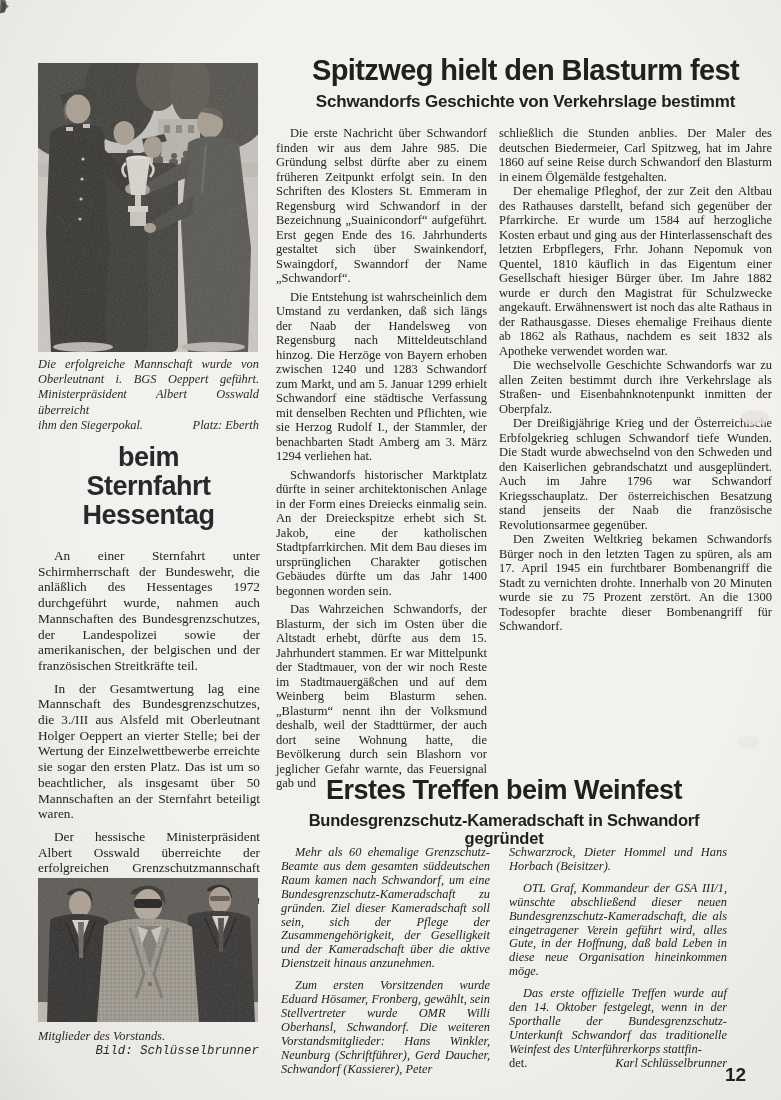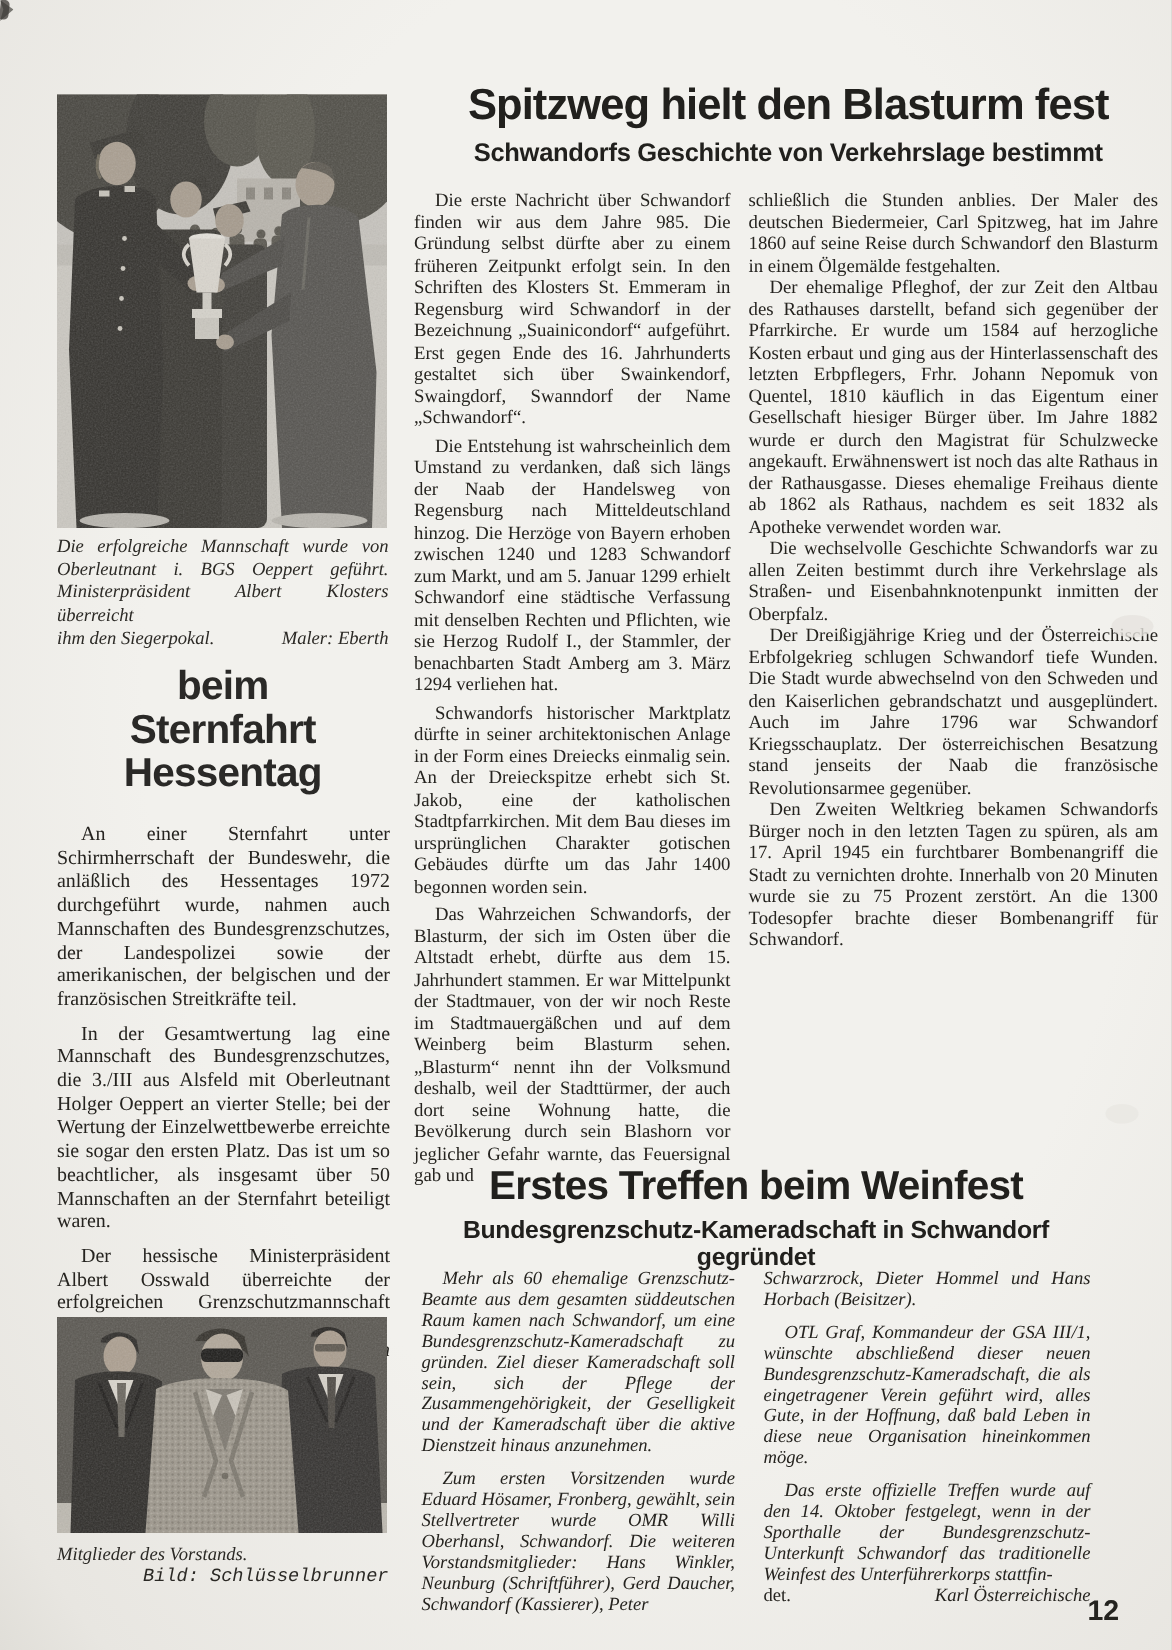--- a/index.html
+++ b/index.html
@@ -158,24 +158,24 @@
       <rect x="90" y="143" width="20" height="6" fill="#d5d2ca"></rect>
       <rect x="92" y="149" width="16" height="14" fill="#c9c6be"></rect>
 
       <ellipse cx="45" cy="284" rx="30" ry="5" fill="#b8b5ae"></ellipse>
       <ellipse cx="175" cy="284" rx="32" ry="5" fill="#b8b5ae"></ellipse>
       <rect width="220" height="289" filter="url(#grain)"></rect>
     </svg>
   </figure>
 
   <div class="caption caption1">
-    <span>Die erfolgreiche Mannschaft wurde von Oberleutnant i. BGS Oeppert geführt. Ministerpräsident Albert Klosters überreicht</span>
+    <span>Die erfolgreiche Mannschaft wurde von Oberleutnant i. BGS Oeppert geführt. Ministerpräsident Albert Osswald überreicht</span>
     <div class="flexline">
       <span>ihm den Siegerpokal.</span>
-      <span>Maler: Eberth</span>
+      <span>Platz: Eberth</span>
     </div>
   </div>
 
   <h2 class="stern-headline">
     <span>beim</span>
     <span>Sternfahrt</span>
     <span>Hessentag</span>
   </h2>
 
   <div class="stern-body">
@@ -259,21 +259,21 @@
     <div class="wcol1">
       <p>Mehr als 60 ehemalige Grenzschutz-Beamte aus dem gesamten süddeutschen Raum kamen nach Schwandorf, um eine Bundesgrenzschutz-Kameradschaft zu gründen. Ziel dieser Kameradschaft soll sein, sich der Pflege der Zusammengehörigkeit, der Geselligkeit und der Kameradschaft über die aktive Dienstzeit hinaus anzunehmen.</p>
       <p>Zum ersten Vorsitzenden wurde Eduard Hösamer, Fronberg, gewählt, sein Stellvertreter wurde OMR Willi Oberhansl, Schwandorf. Die weiteren Vorstandsmitglieder: Hans Winkler, Neunburg (Schriftführer), Gerd Daucher, Schwandorf (Kassierer), Peter</p>
     </div>
     <div class="wcol2">
       <p class="cont">Schwarzrock, Dieter Hommel und Hans Horbach (Beisitzer).</p>
       <p>OTL Graf, Kommandeur der GSA III/1, wünschte abschließend dieser neuen Bundesgrenzschutz-Kameradschaft, die als eingetragener Verein geführt wird, alles Gute, in der Hoffnung, daß bald Leben in diese neue Organisation hineinkommen möge.</p>
       <p class="nogap">Das erste offizielle Treffen wurde auf den 14. Oktober festgelegt, wenn in der Sporthalle der Bundesgrenzschutz-Unterkunft Schwandorf das traditionelle Weinfest des Unterführerkorps stattfin-</p>
       <div class="flexline">
         <span>det.</span>
-        <span class="byline-i">Karl Österreichische</span>
+        <span class="byline-i">Karl Schlüsselbrunner</span>
       </div>
     </div>
   </div>
 
   <div class="pagenum">12</div>
 
   <div class="smudge s1"></div>
   <div class="smudge s2"></div>
 
 </div>

